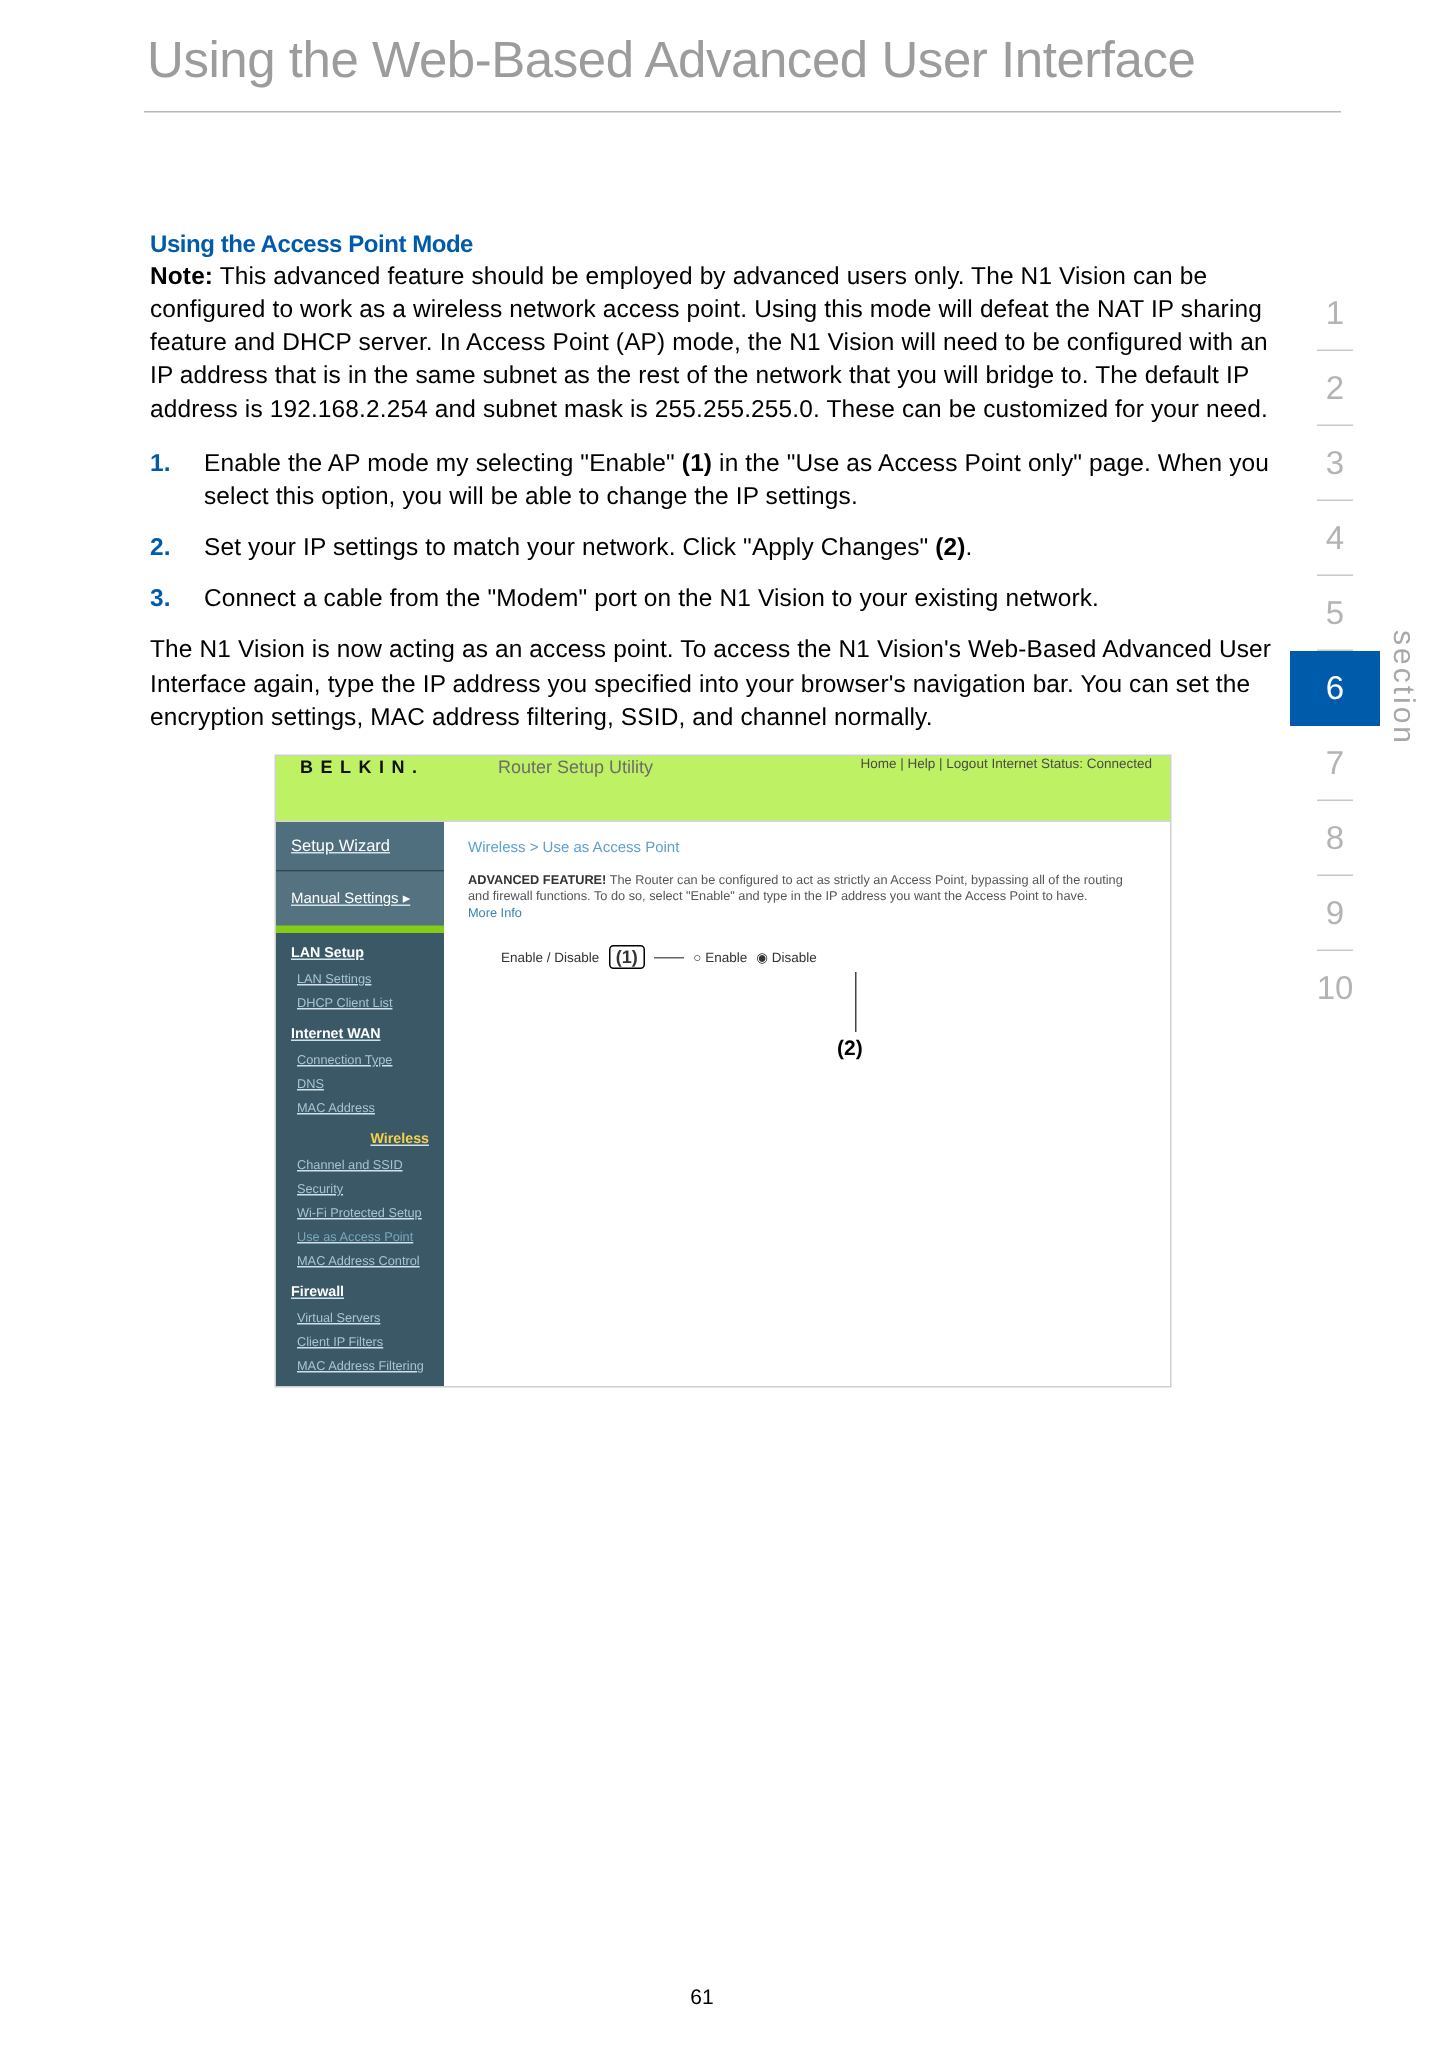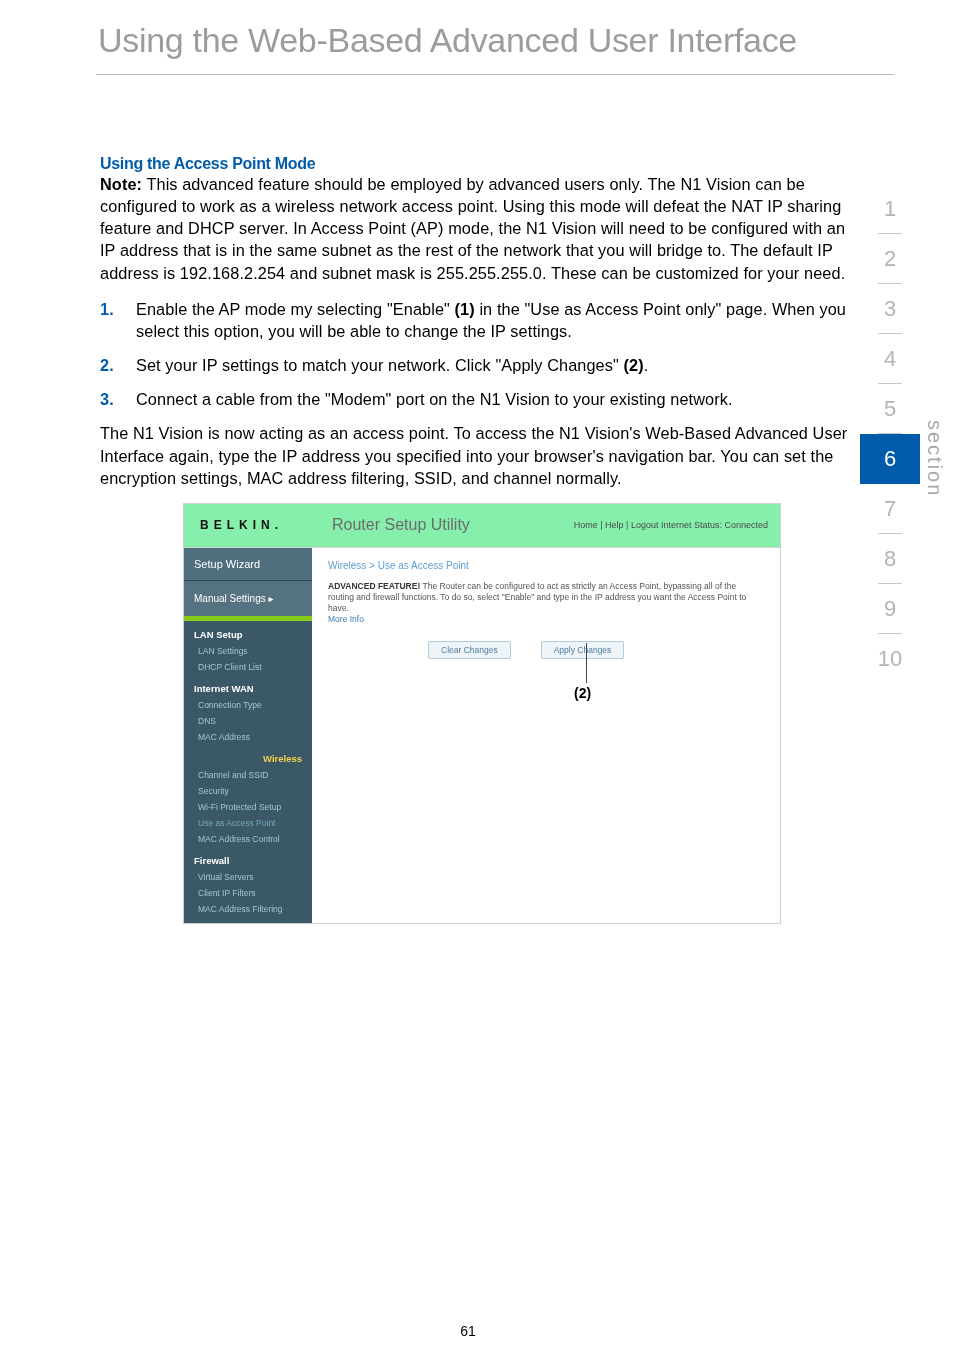--- a/index.html
+++ b/index.html
@@ -99,51 +99,51 @@
   
   .router-shot {
     width: 598px;
     margin: 10px auto 0 auto;
     border: 1px solid #cfcfcf;
     font-family: Arial, sans-serif;
     background: #fff;
   }
   .rs-top {
     display: flex;
-    align-items: center;
     height: 44px;
-    background: #86efac;
+    background: #bef264;
     border-bottom: 1px solid #d4d4d4;
   }
   .rs-logo {
     width: 128px;
     padding-left: 16px;
     font-weight: bold;
     letter-spacing: 5px;
     font-size: 12px;
     color: #111;
   }
   .rs-util {
-    font-size: 16px;
+    font-size: 12px;
     color: #6c6c6c;
     padding-left: 20px;
     flex:1;
   }
   .rs-status {
     font-size: 9px;
     color: #4a4a4a;
     padding-right: 12px;
   }
   .rs-body { display: flex; }
   .rs-side {
-    width: 128px;
+    width: 112px;
     background: #3a5866;
     color: #cfe2ec;
     font-size: 9px;
     padding-bottom: 6px;
+    text-decoration: underline;
   }
   .rs-side .wizard {
     background: #4f6f7e;
     color: #fff;
     font-size: 11px;
     padding: 10px 10px;
     border-bottom: 1px solid #2e4752;
   }
   .rs-side .manual {
     background: #54727f;
@@ -275,25 +275,28 @@
         <div class="itm">Virtual Servers</div>
         <div class="itm">Client IP Filters</div>
         <div class="itm">MAC Address Filtering</div>
       </div>
       <div class="rs-main">
         <div class="rs-bc">Wireless &gt; Use as Access Point</div>
         <div class="rs-desc">
           <b>ADVANCED FEATURE!</b><span> The Router can be configured to act as strictly an Access Point, bypassing all of the routing and firewall functions. To do so, select "Enable" and type in the IP address you want the Access Point to have.</span><br>
           <span class="rs-more">More Info</span>
         </div>
+        <div class="rs-row">
+          <span>Enable / Disable</span>
+          <span class="callout">(1)</span>
+          <span class="rs-line"></span>
+          <span>○ <span>Enable</span></span>
+          <span>◉ <span>Disable</span></span>
+        </div>
         <div class="rs-callouts">
-          <div class="rs-btns">
-            <span class="rs-btn">Clear Changes</span>
-            <span class="rs-btn">Apply Changes</span>
-          </div>
           <div class="rs-c2-line"></div>
           <div class="rs-c2">(2)</div>
         </div>
       </div>
     </div>
   </div>
 </div>
 
 <div class="page-num">61</div>
 

